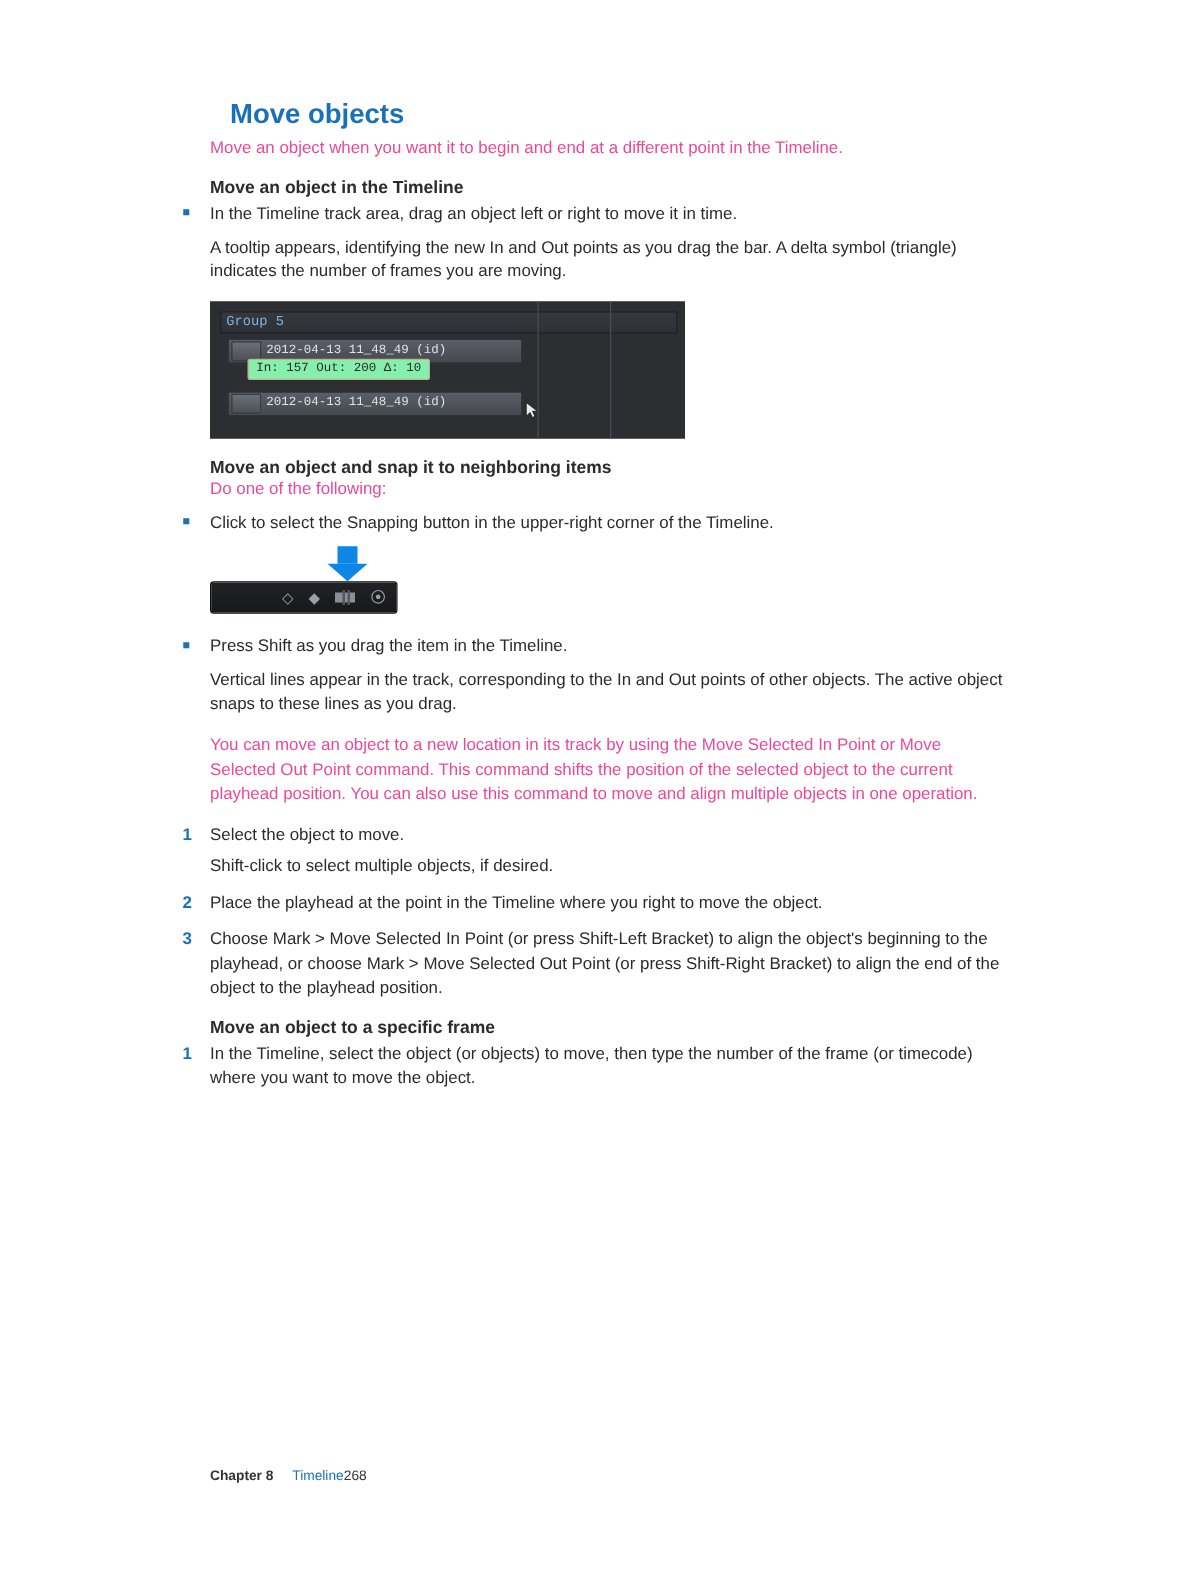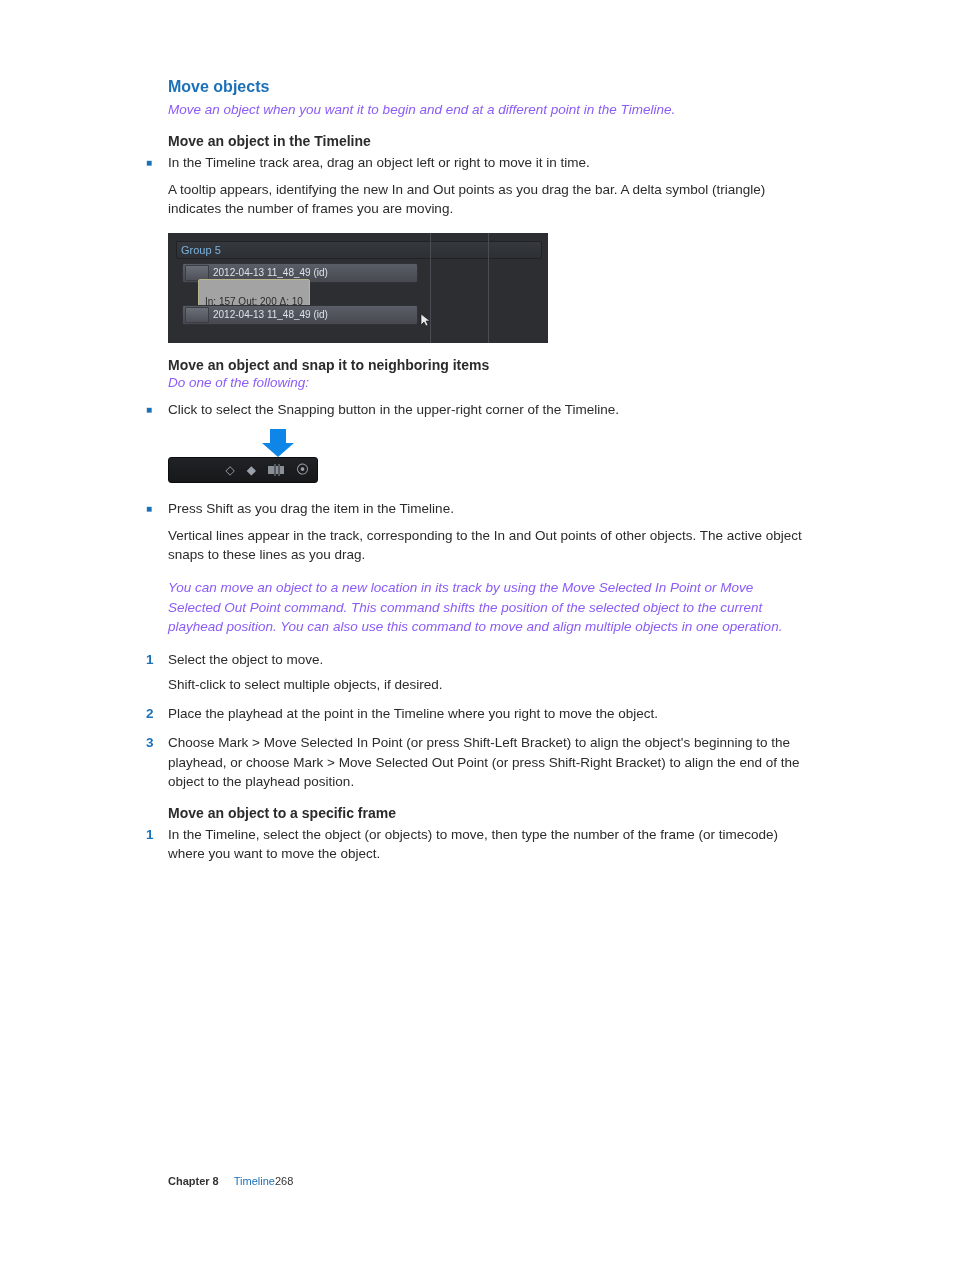--- a/index.html
+++ b/index.html
@@ -12,29 +12,28 @@
   }
   .page {
     padding: 78px 145px 60px 168px;
     box-sizing: border-box;
     min-height: 1265px;
     position: relative;
   }
   h2.sect-title {
     color: #1b71b8;
     font-weight: 600;
-    font-size: 16px;
-    margin: 0 0 4px 0;
+    font-size: 22px;
+    margin: 0 0 4px 16px;
   }
   .bodytext {
     font-size: 13.5px;
     line-height: 1.42;
     margin: 0 0 14px 0;
-    color: #8b5cf6;
-    font-style: italic;
+    color: #ec4899;
   }
   .subhead {
     font-weight: 600;
     font-size: 14px;
     margin: 14px 0 4px 0;
     color: #2b2b2b;
   }
   .bullet-row {
     display: flex;
     align-items: flex-start;
@@ -70,21 +69,21 @@
     margin: 8px 0 14px 0;
     color: #2b2b2b;
   }
   
   .fig1 {
     background: #2c2e32;
     width: 380px;
     height: 110px;
     position: relative;
     margin: 8px 0 0 0;
-    font-family: Liberation Sans, sans-serif;
+    font-family: Liberation Mono, monospace;
   }
   .fig1 .group-bar {
     position: absolute;
     left: 8px; top: 8px;
     color: #7db3de;
     font-size: 11px;
     background: linear-gradient(#35383d,#2d3034);
     width: 360px;
     height: 16px;
     line-height: 16px;
@@ -108,24 +107,24 @@
     margin: 0 4px 0 2px; border-radius: 1px; border:1px solid #3a3d43;
   }
   .fig1 .clip .clabel {
     color: #dce3ea; font-size: 10px;
     white-space: nowrap;
   }
   .fig1 .clip1 { top: 30px; width: 234px; }
   .fig1 .tooltip {
     position: absolute;
     left: 30px; top: 46px;
-    background: #a3a3a3;
+    background: #86efac;
     color: #2b2b2b;
     font-size: 10px;
-    padding: 16px 6px;
+    padding: 2px 6px;
     border-radius: 2px;
     border: 1px solid #b8b68f;
   }
   .fig1 .clip2 { top: 72px; width: 234px; left:14px;}
   .fig1 .cursor {
     position: absolute;
     left: 252px; top: 80px;
     color: #eee; font-size: 13px;
   }
   .fig1 .vlines {

